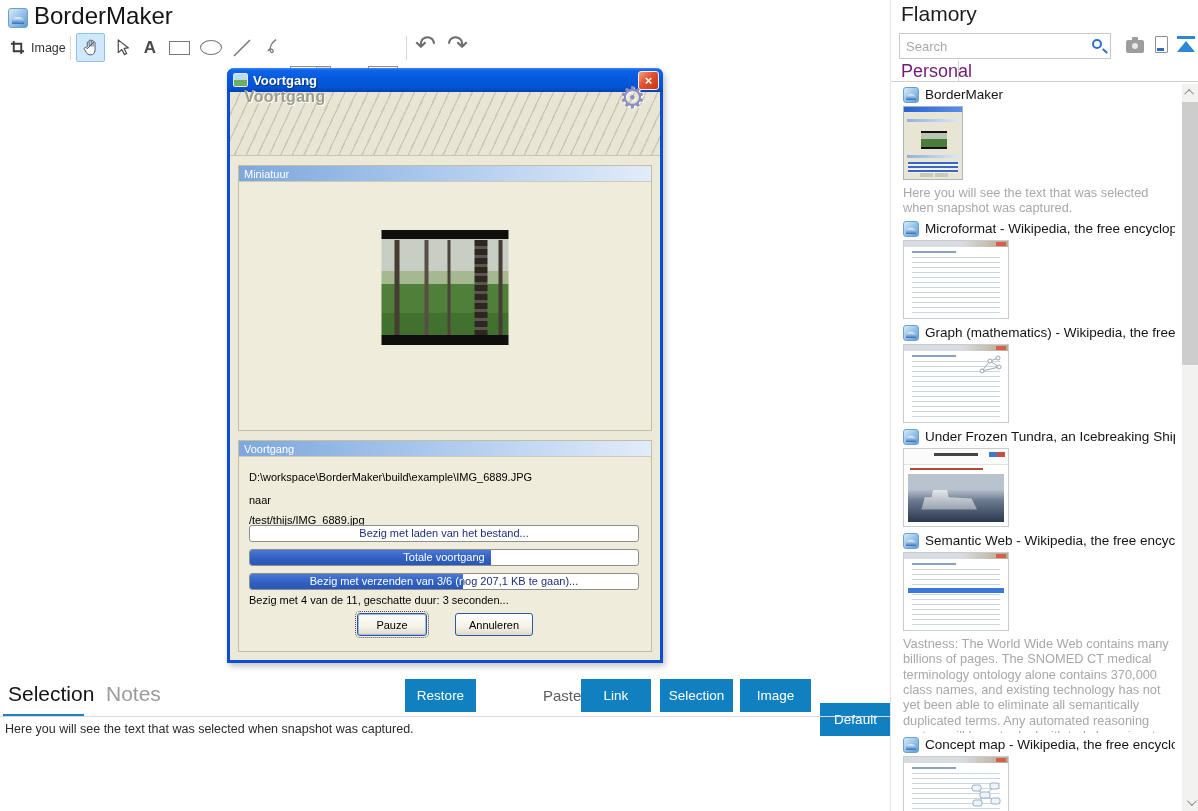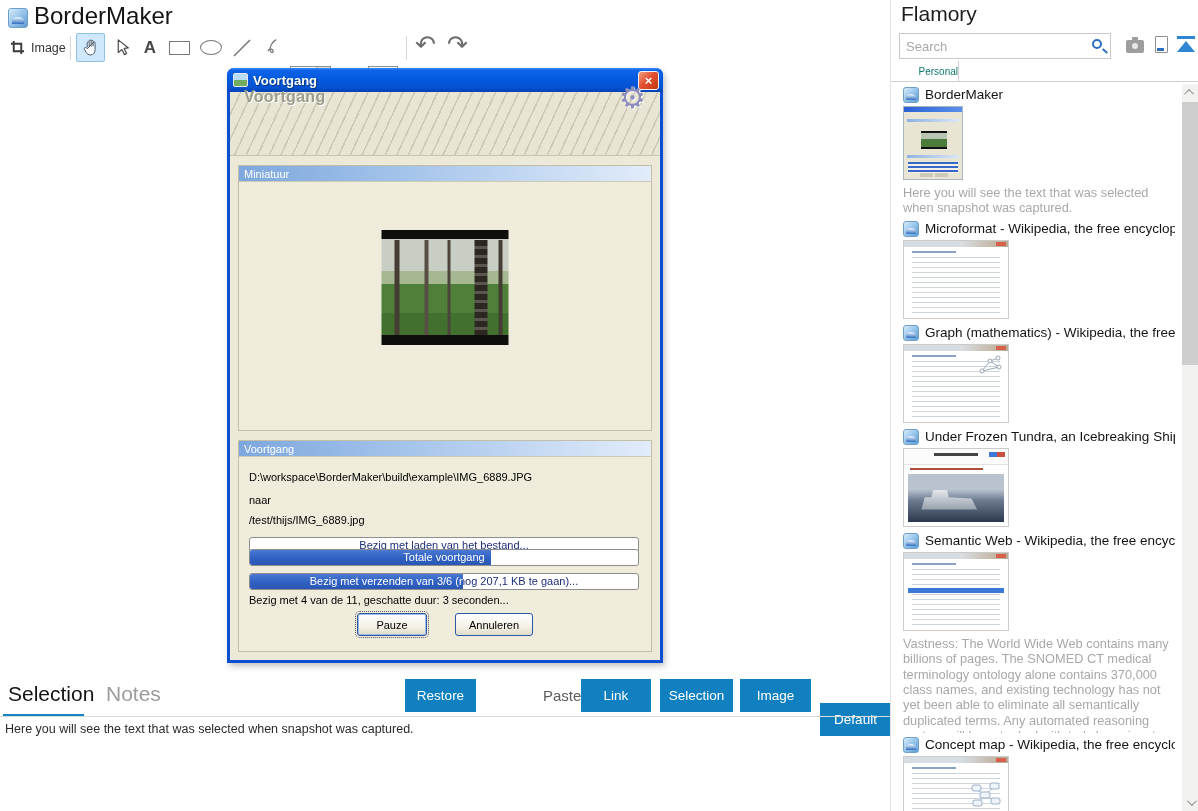--- a/index.html
+++ b/index.html
@@ -64,21 +64,21 @@
     background:linear-gradient(180deg,#0e0e0c 0 8%,#c9cec5 8% 36%,#a6b892 36% 47%,#507f3a 47% 72%,#41702f 72% 91%,#0e0e0c 91% 100%); }
   .trunk { position:absolute; top:9%; bottom:9%; background:#453d33; }
   .trunk.big { left:73%; width:13px; background:repeating-linear-gradient(180deg,#2c2821 0 6px,#5a564e 6px 9px); }
   .trunk.m1 { left:10%; width:5px; } .trunk.m2 { left:34%; width:4px; background:#574f43;}
   .trunk.m3 { left:52%; width:3px; background:#4c443a;} .trunk.m4 { left:92%; width:4px; }
 
   .prog-body { position:absolute; left:0; top:16px; right:0; bottom:0; font-size:11px; color:#000; }
   .p-line { position:absolute; left:10px; }
   .p-src { top:14px; } .p-naar { top:37px; } .p-dst { top:57px; } .p-status { top:137px; }
   .pbar { position:absolute; left:10px; width:390px; height:17px; background:#fff; border:1px solid #8e8e8e; border-radius:3px; overflow:hidden; }
-  .pb1 { top:80px; } .pb2 { top:92px; } .pb3 { top:116px; }
+  .pb1 { top:68px; } .pb2 { top:92px; } .pb3 { top:116px; }
   .pbar-text { position:absolute; left:0; top:0; width:388px; text-align:center; font-size:11px; line-height:15px; color:#1e2f7a; white-space:nowrap; }
   .pbar-fill { position:absolute; left:0; top:0; bottom:0; background:linear-gradient(180deg,#4a79d4 0%,#3060c2 55%,#2a57b4 100%); overflow:hidden; }
   .pbar-fill .pbar-text { color:#fff; }
   .xp-btn-row { position:absolute; left:0; right:0; top:156px; display:flex; justify-content:center; gap:28px; }
   .xp-btn { height:23px; background:linear-gradient(180deg,#ffffff 0%,#f4f1e6 60%,#dfdbca 100%);
     border:1px solid #2f57a4; border-radius:3px; font-size:11px; color:#000; display:flex; align-items:center; justify-content:center; }
   .xp-btn.pauze { width:70px; outline:1px dotted #555; outline-offset:1px; box-shadow:0 0 0 1px #9db9e8 inset; }
   .xp-btn.annul { width:78px; }
 
   
@@ -104,21 +104,21 @@
   .mag { position:absolute; right:8px; top:5px; width:10px; height:10px; border:2px solid #2f6fbf; border-radius:50%; }
   .mag::after { content:""; position:absolute; left:8px; top:9px; width:6px; height:2px; background:#2f6fbf; transform:rotate(40deg); }
   .cam-icon { position:absolute; left:235px; top:40px; width:18px; height:13px; background:#9d9d9d; border-radius:2px; }
   .cam-icon::before { content:""; position:absolute; left:6px; top:-3px; width:6px; height:3px; background:#9d9d9d; border-radius:1px 1px 0 0; }
   .cam-icon::after { content:""; position:absolute; left:6px; top:3px; width:6px; height:6px; background:#e8e8e8; border-radius:50%; }
   .doc-icon { position:absolute; left:264px; top:36px; width:13px; height:17px; background:#fff; border:1.5px solid #8f8f8f; border-radius:1px; }
   .doc-icon::after { content:""; position:absolute; left:1px; bottom:1px; width:7px; height:3px; background:#2f6fbf; }
   .flam-icon { position:absolute; left:286px; top:36px; width:18px; height:17px; }
   .flam-icon .bar { position:absolute; left:0; top:0; width:18px; height:3px; background:#2f86d2; }
   .flam-icon .tri { position:absolute; left:0; top:5px; width:0; height:0; border-left:9px solid transparent; border-right:9px solid transparent; border-bottom:11px solid #2f86d2; }
-  .sb-tab { position:absolute; left:0; top:61px; width:68px; height:21px; background:#fff; border-right:1px solid #cfcfcf; font-size:10px; color:#0f766e; line-height:21px; padding-left:10px;text-align:right; }
+  .sb-tab { position:absolute; left:0; top:61px; width:68px; height:21px; background:#fff; border-right:1px solid #cfcfcf; font-size:18px; color:#701a75; line-height:21px; padding-left:10px;text-align:right; }
   .sb-tabline { position:absolute; left:0; top:81px; width:308px; height:1px; background:#cfcfcf; }
 
   .sb-list { position:absolute; left:0; top:82px; width:291px; height:729px; overflow:hidden; }
   .sb-item { position:absolute; left:12px; width:272px; }
   .it0{top:4px;} .it1{top:138px;} .it2{top:242px;} .it3{top:346px;} .it4{top:450px;} .it5{top:654px;}
   .sb-item-title { display:flex; align-items:center; gap:6px; height:17px; margin-bottom:3px; }
   .sb-item-title span { font-size:13.5px; color:#141414; white-space:nowrap; overflow:hidden; }
   .s-icon { flex:0 0 16px; width:16px; height:16px; border-radius:3px; position:relative;
     background:linear-gradient(135deg,#d8ecfa 0%,#8fc0e8 55%,#5e9bd0 100%); border:1px solid #6ea0cc; }
   .s-icon::after { content:""; position:absolute; left:2px; bottom:2px; width:10px; height:6px; border-radius:50% 50% 0 0; background:linear-gradient(180deg,#f4fbff,#2f6fc0); }

